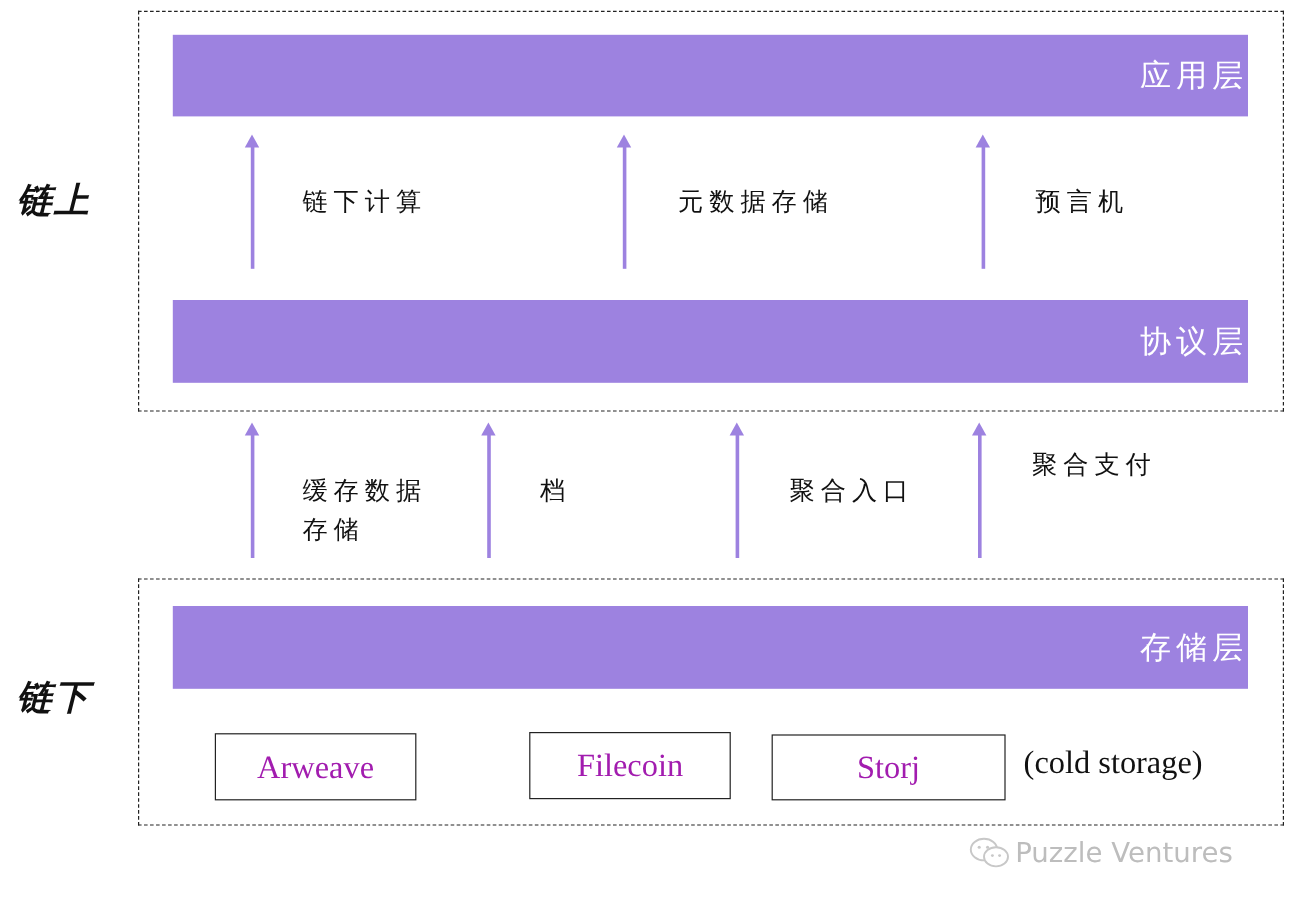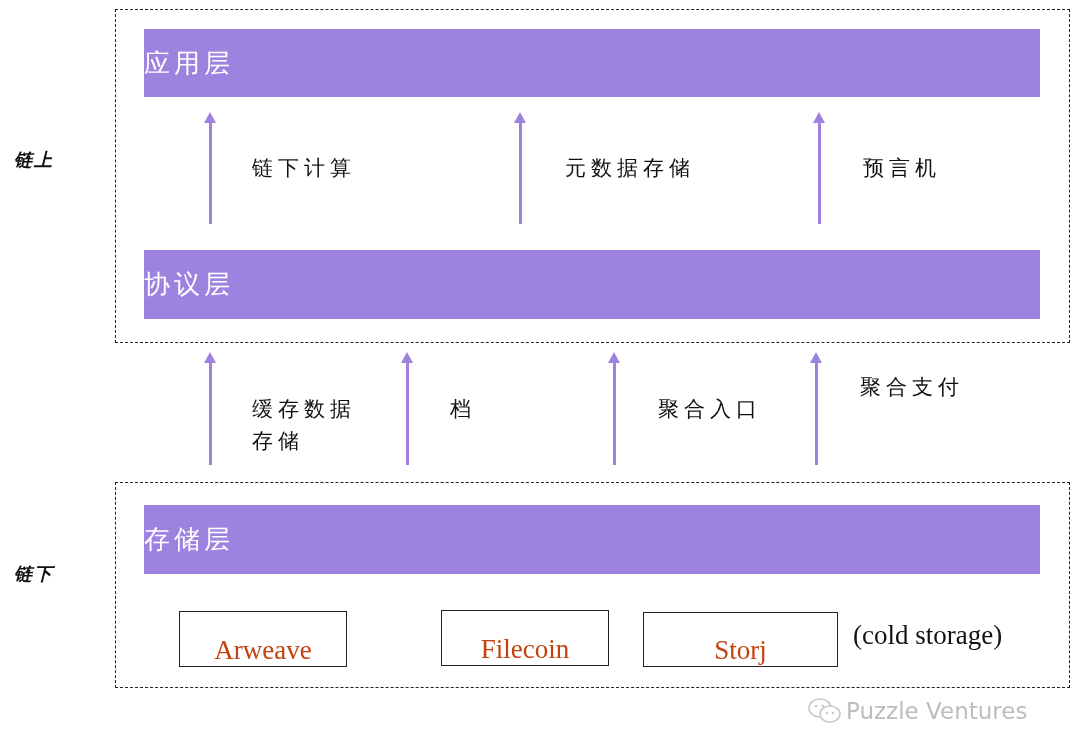--- a/index.html
+++ b/index.html
@@ -1,32 +1,32 @@
 <!DOCTYPE html>
 <html><head>
 <meta charset="utf-8">
 <style>
   html, body { margin:0; padding:0; background:#ffffff; }
   body { width:1080px; height:756px; position:relative; overflow:hidden;
          font-family:"DejaVu Serif", serif; color:#111; }
   .dashbox { position:absolute; border:1.5px dashed #222; box-sizing:border-box; }
   .bar { position:absolute; background:#9d82e0; color:#fff; display:flex;
-         align-items:center; justify-content:flex-start; font-size:26px; letter-spacing:4px;
+         align-items:center; justify-content:flex-end; font-size:26px; letter-spacing:4px;
          font-family:"DejaVu Serif", serif; }
-  .side-label { position:absolute; font-size:18px; font-style:italic; font-weight:bold;
+  .side-label { position:absolute; font-size:29px; font-style:italic; font-weight:bold;
                 font-family:Liberation Sans, sans-serif; letter-spacing:2px; }
   .arrow { position:absolute; width:3px; background:#9d82e0; }
   .arrow::before { content:""; position:absolute; top:-10px; left:-5px;
         border-left:6.5px solid transparent; border-right:6.5px solid transparent;
         border-bottom:11px solid #9d82e0; }
   .alabel { position:absolute; font-size:21px; letter-spacing:5px; line-height:32px;
             font-family:"DejaVu Serif", serif; color:#111; }
   .nodebox { position:absolute; border:1.5px solid #222; box-sizing:border-box;
-             display:flex; align-items:flex-end; justify-content:center;
-             font-family:"Liberation Serif", serif; font-size:27px; color:#c2410c; }
+             display:flex; align-items:center; justify-content:center;
+             font-family:"Liberation Serif", serif; font-size:27px; color:#a21caf; }
   .note { position:absolute; font-family:"Liberation Serif", serif; font-size:27px; color:#111; }
   .watermark { position:absolute; font-family:"DejaVu Sans", sans-serif; font-size:23px;
                color:#bdbdbd; display:flex; align-items:center; gap:2px; }
 </style>
 </head>
 <body>
 
 <div class="dashbox" style="left:115px; top:9px; width:955px; height:334px;"></div>
 <div class="side-label" style="left:14px; top:148px;">链上</div>
 

